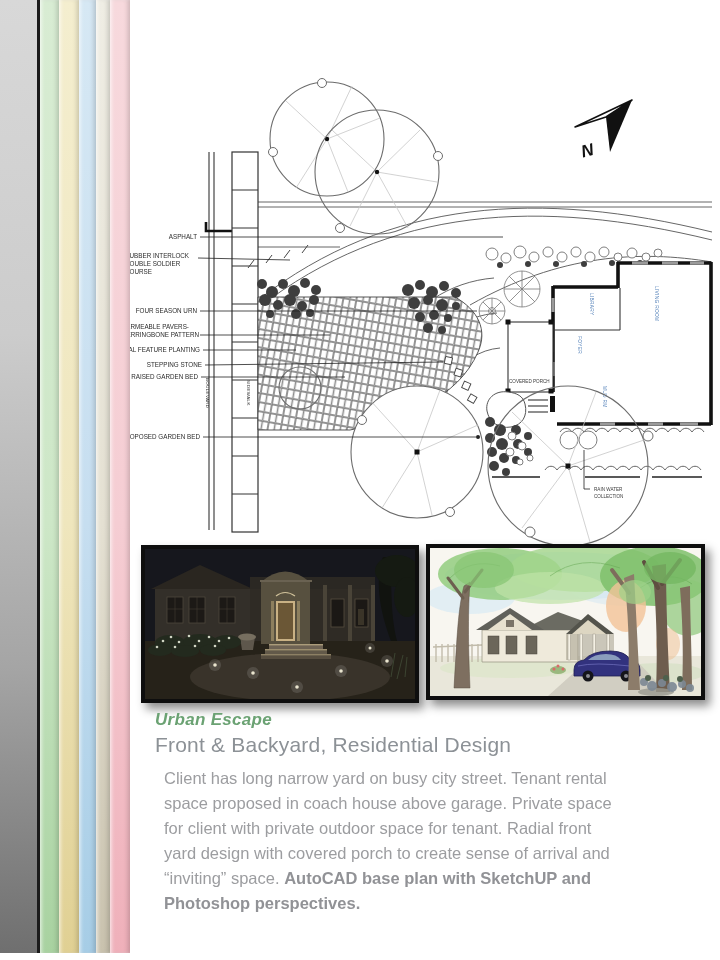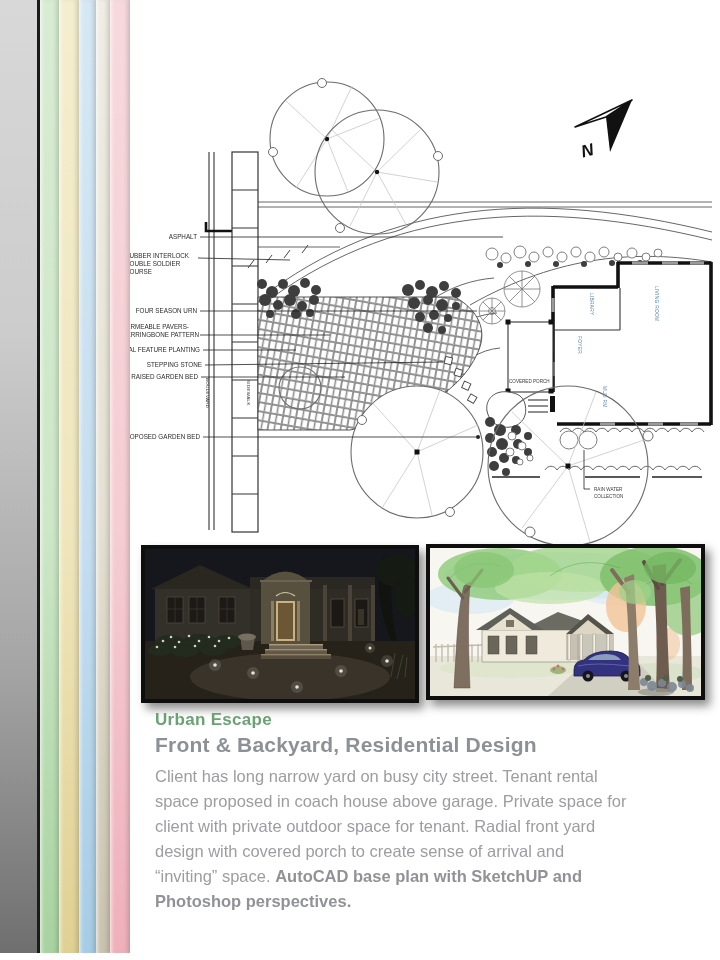--- a/index.html
+++ b/index.html
@@ -19,23 +19,23 @@
 
   .plan{position:absolute;left:130px;top:48px;width:585px;height:500px;}
 
   .frame{position:absolute;border:4px solid #0e0e0e;background:#000;
          box-shadow:5px 6px 9px rgba(0,0,0,.45);}
   .frame-left {left:141px;top:545px;width:270px;height:150px;}
   .frame-right{left:426px;top:544px;width:271px;height:148px;}
   .frame svg{display:block;width:100%;height:100%;}
 
   .textblock{position:absolute;left:155px;top:710px;width:472px;}
-  .title{margin:0 0 3px 0;font-size:17px;font-weight:bold;letter-spacing:.3px;color:#6ba273;}
-  .subtitle{margin:0 0 7px 0;font-size:21px;font-weight:700;color:#8c9196;letter-spacing:.2px;}
-  .body{margin:0;font-size:16.5px;line-height:25px;color:#9c9da0;}
+  .title{margin:0 0 3px 0;font-size:17px;font-weight:bold;letter-spacing:.3px;color:#6ba273;font-style:italic;}
+  .subtitle{margin:0 0 7px 0;font-size:21px;font-weight:400;color:#8c9196;letter-spacing:.2px;}
+  .body{margin:9px;font-size:16.5px;line-height:25px;color:#9c9da0;}
   .body strong{color:#919296;}
   .note{margin:17px 0 0 2px;font-size:11.5px;color:#8f9093;letter-spacing:.2px;}
 
   
   .ln  {stroke:#555;stroke-width:.9;fill:none;}
   .lnD {stroke:#222;stroke-width:.8;fill:none;}
   .wall{stroke:#111;stroke-width:3.6;fill:none;}
   .thin{stroke:#333;stroke-width:1.1;fill:none;}
   .spoke{stroke:#c6c6c6;stroke-width:.8;}
   .tree{fill:none;stroke:#6c6c6c;stroke-width:1.1;}

